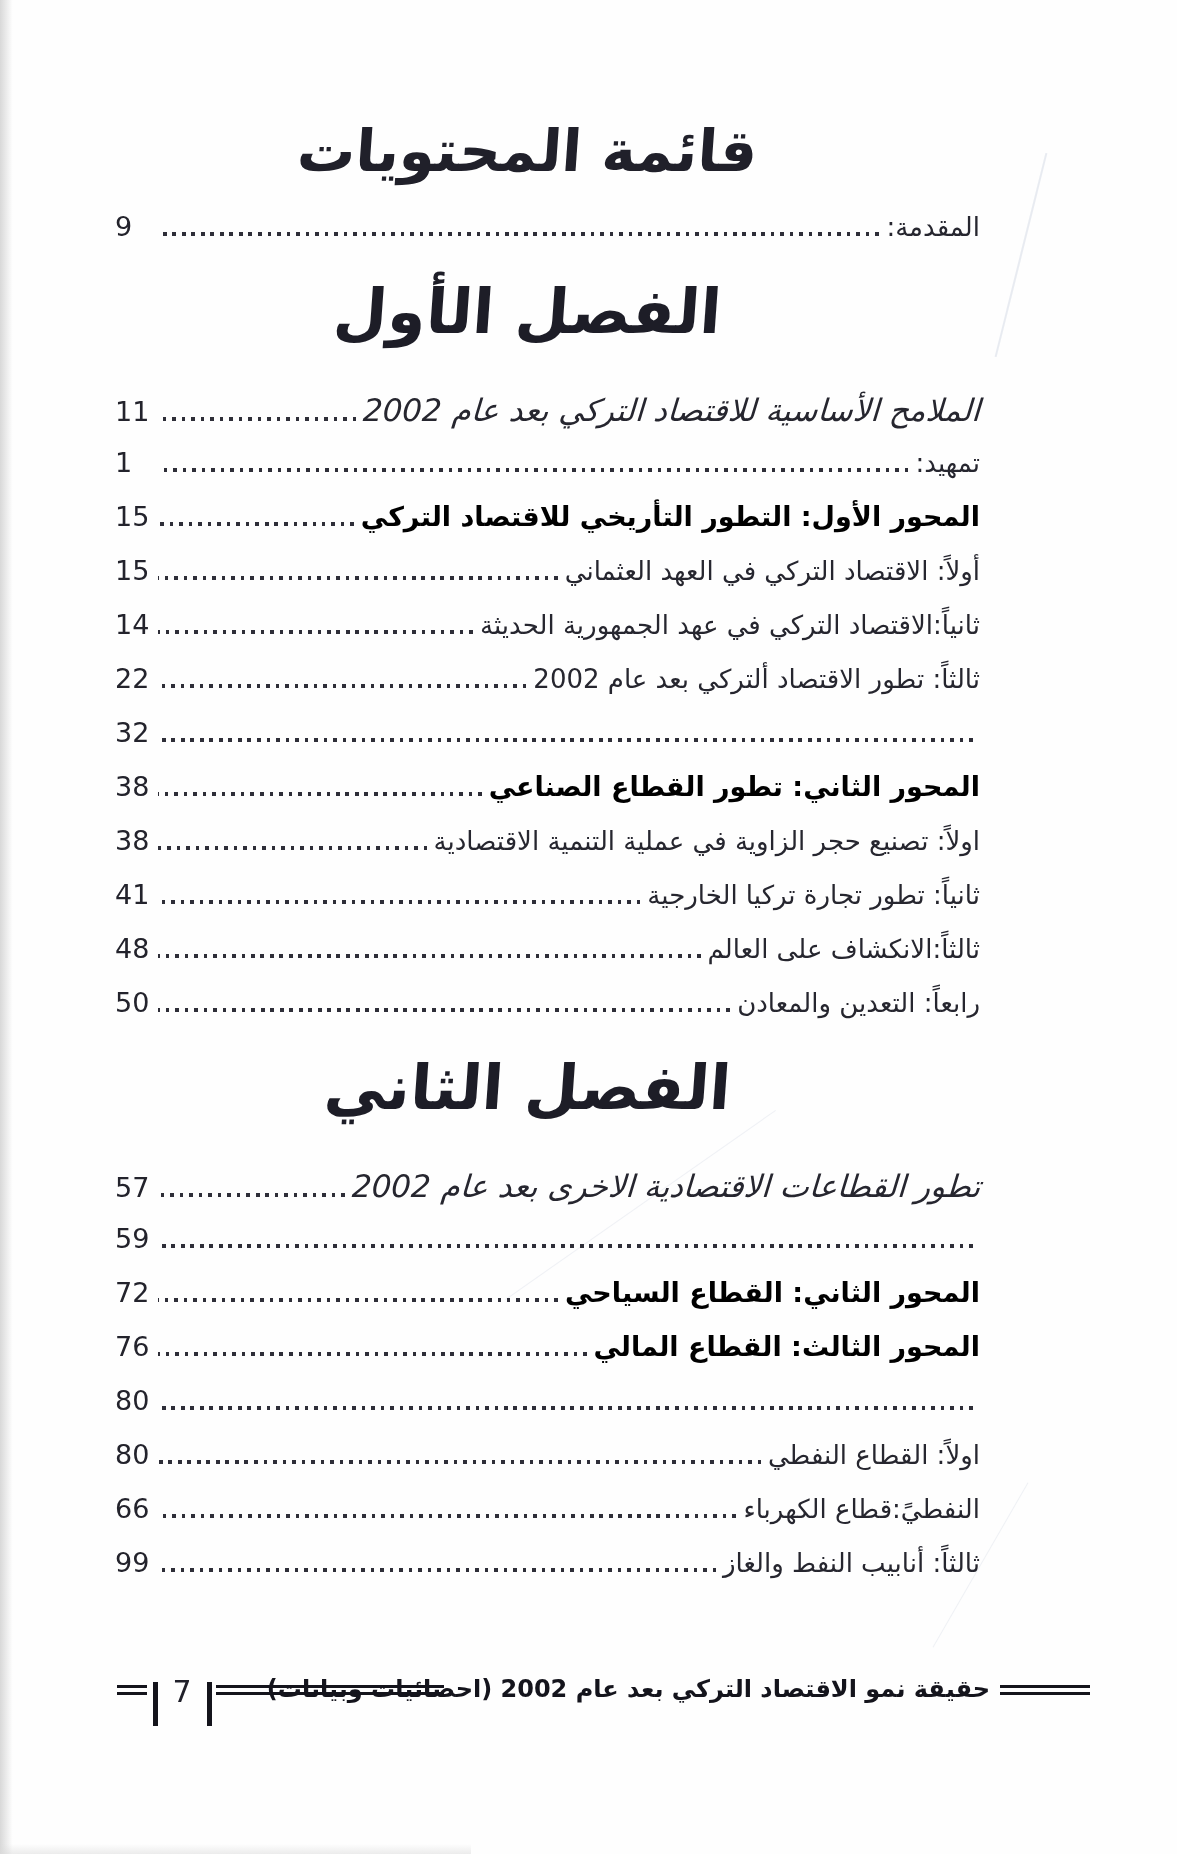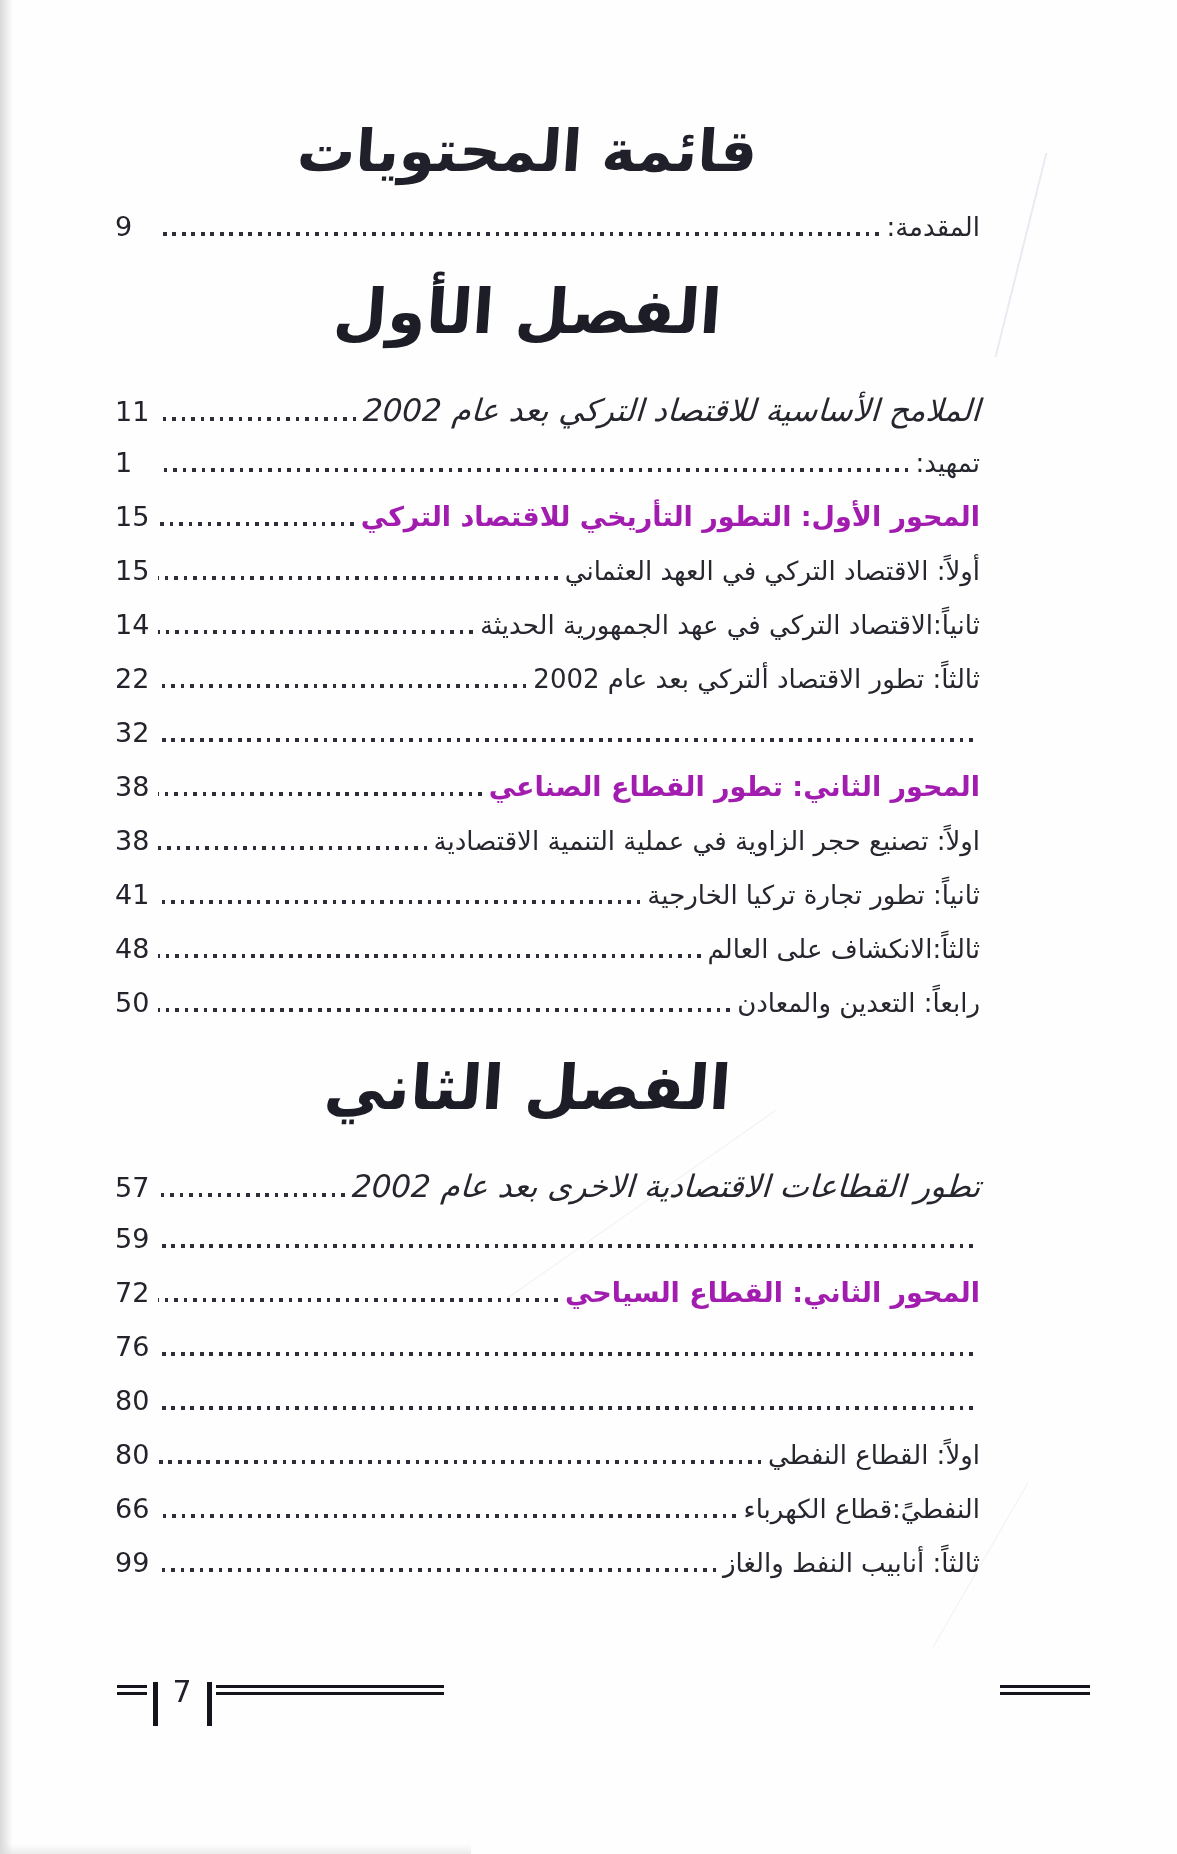--- a/index.html
+++ b/index.html
@@ -20,21 +20,21 @@
   .toc-title{direction:rtl;text-align:center;margin:96px 40px 6px 0;
     font-size:58px;font-weight:bold;color:#20202a;line-height:110px;
     transform:skewX(-4deg);letter-spacing:2px;}
   .chapter-heading{direction:rtl;text-align:center;font-size:62px;font-weight:bold;
     color:#1d1d27;margin:22px 40px 34px 0;line-height:92px;transform:skewX(-4deg);letter-spacing:1px;}
 
   .row{display:flex;direction:rtl;align-items:baseline;line-height:30px;
     margin-bottom:24px;font-size:26px;color:#26262f;}
   .row .label{white-space:nowrap;}
   .row.bold{font-size:27px;}
-  .row.bold .label{font-weight:bold;color:#a21caf;}
+  .row.bold .label{font-weight:bold;color:#000000;}
   .row.script{font-size:31px;line-height:36px;margin-bottom:18px;}
   .row.script .label{font-style:italic;transform:skewX(-3deg);}
   .leader{flex:1 1 auto;height:4px;margin:0 7px;min-width:30px;
     background:repeating-linear-gradient(to left,#2e2e38 0 3.5px,rgba(0,0,0,0) 3.5px 9.5px);}
   .pnum{font-size:27px;min-width:36px;text-align:left;direction:ltr;color:#23232c;}
 
   .intro-block{margin-top:0;}
 
   
   .footer{position:absolute;left:115px;top:1668px;width:975px;height:64px;direction:ltr;}
@@ -140,20 +140,21 @@
         <div class="row bold">
           <span class="leader"></span>
           <span class="pnum">59</span>
         </div>
         <div class="row bold">
           <span class="label">المحور الثاني: القطاع السياحي</span>
           <span class="leader"></span>
           <span class="pnum">72</span>
         </div>
         <div class="row bold">
+          <span class="label">المحور الثالث: القطاع المالي</span>
           <span class="leader"></span>
           <span class="pnum">76</span>
         </div>
         <div class="row bold">
           <span class="leader"></span>
           <span class="pnum">80</span>
         </div>
         <div class="row ">
           <span class="label">اولاً: القطاع النفطي</span>
           <span class="leader"></span>
@@ -171,15 +172,16 @@
         </div>
       </div>
   </div>
 
   <div class="footer">
     <div class="f-dbl l1"></div>
     <div class="f-vbar v1"></div>
     <div class="f-num">7</div>
     <div class="f-vbar v2"></div>
     <div class="f-dbl l2"></div>
+    <div class="f-title">حقيقة نمو الاقتصاد التركي بعد عام 2002 (احصائيات وبيانات)</div>
     <div class="f-dbl r1"></div>
   </div>
 </div>
 
 </body></html>

